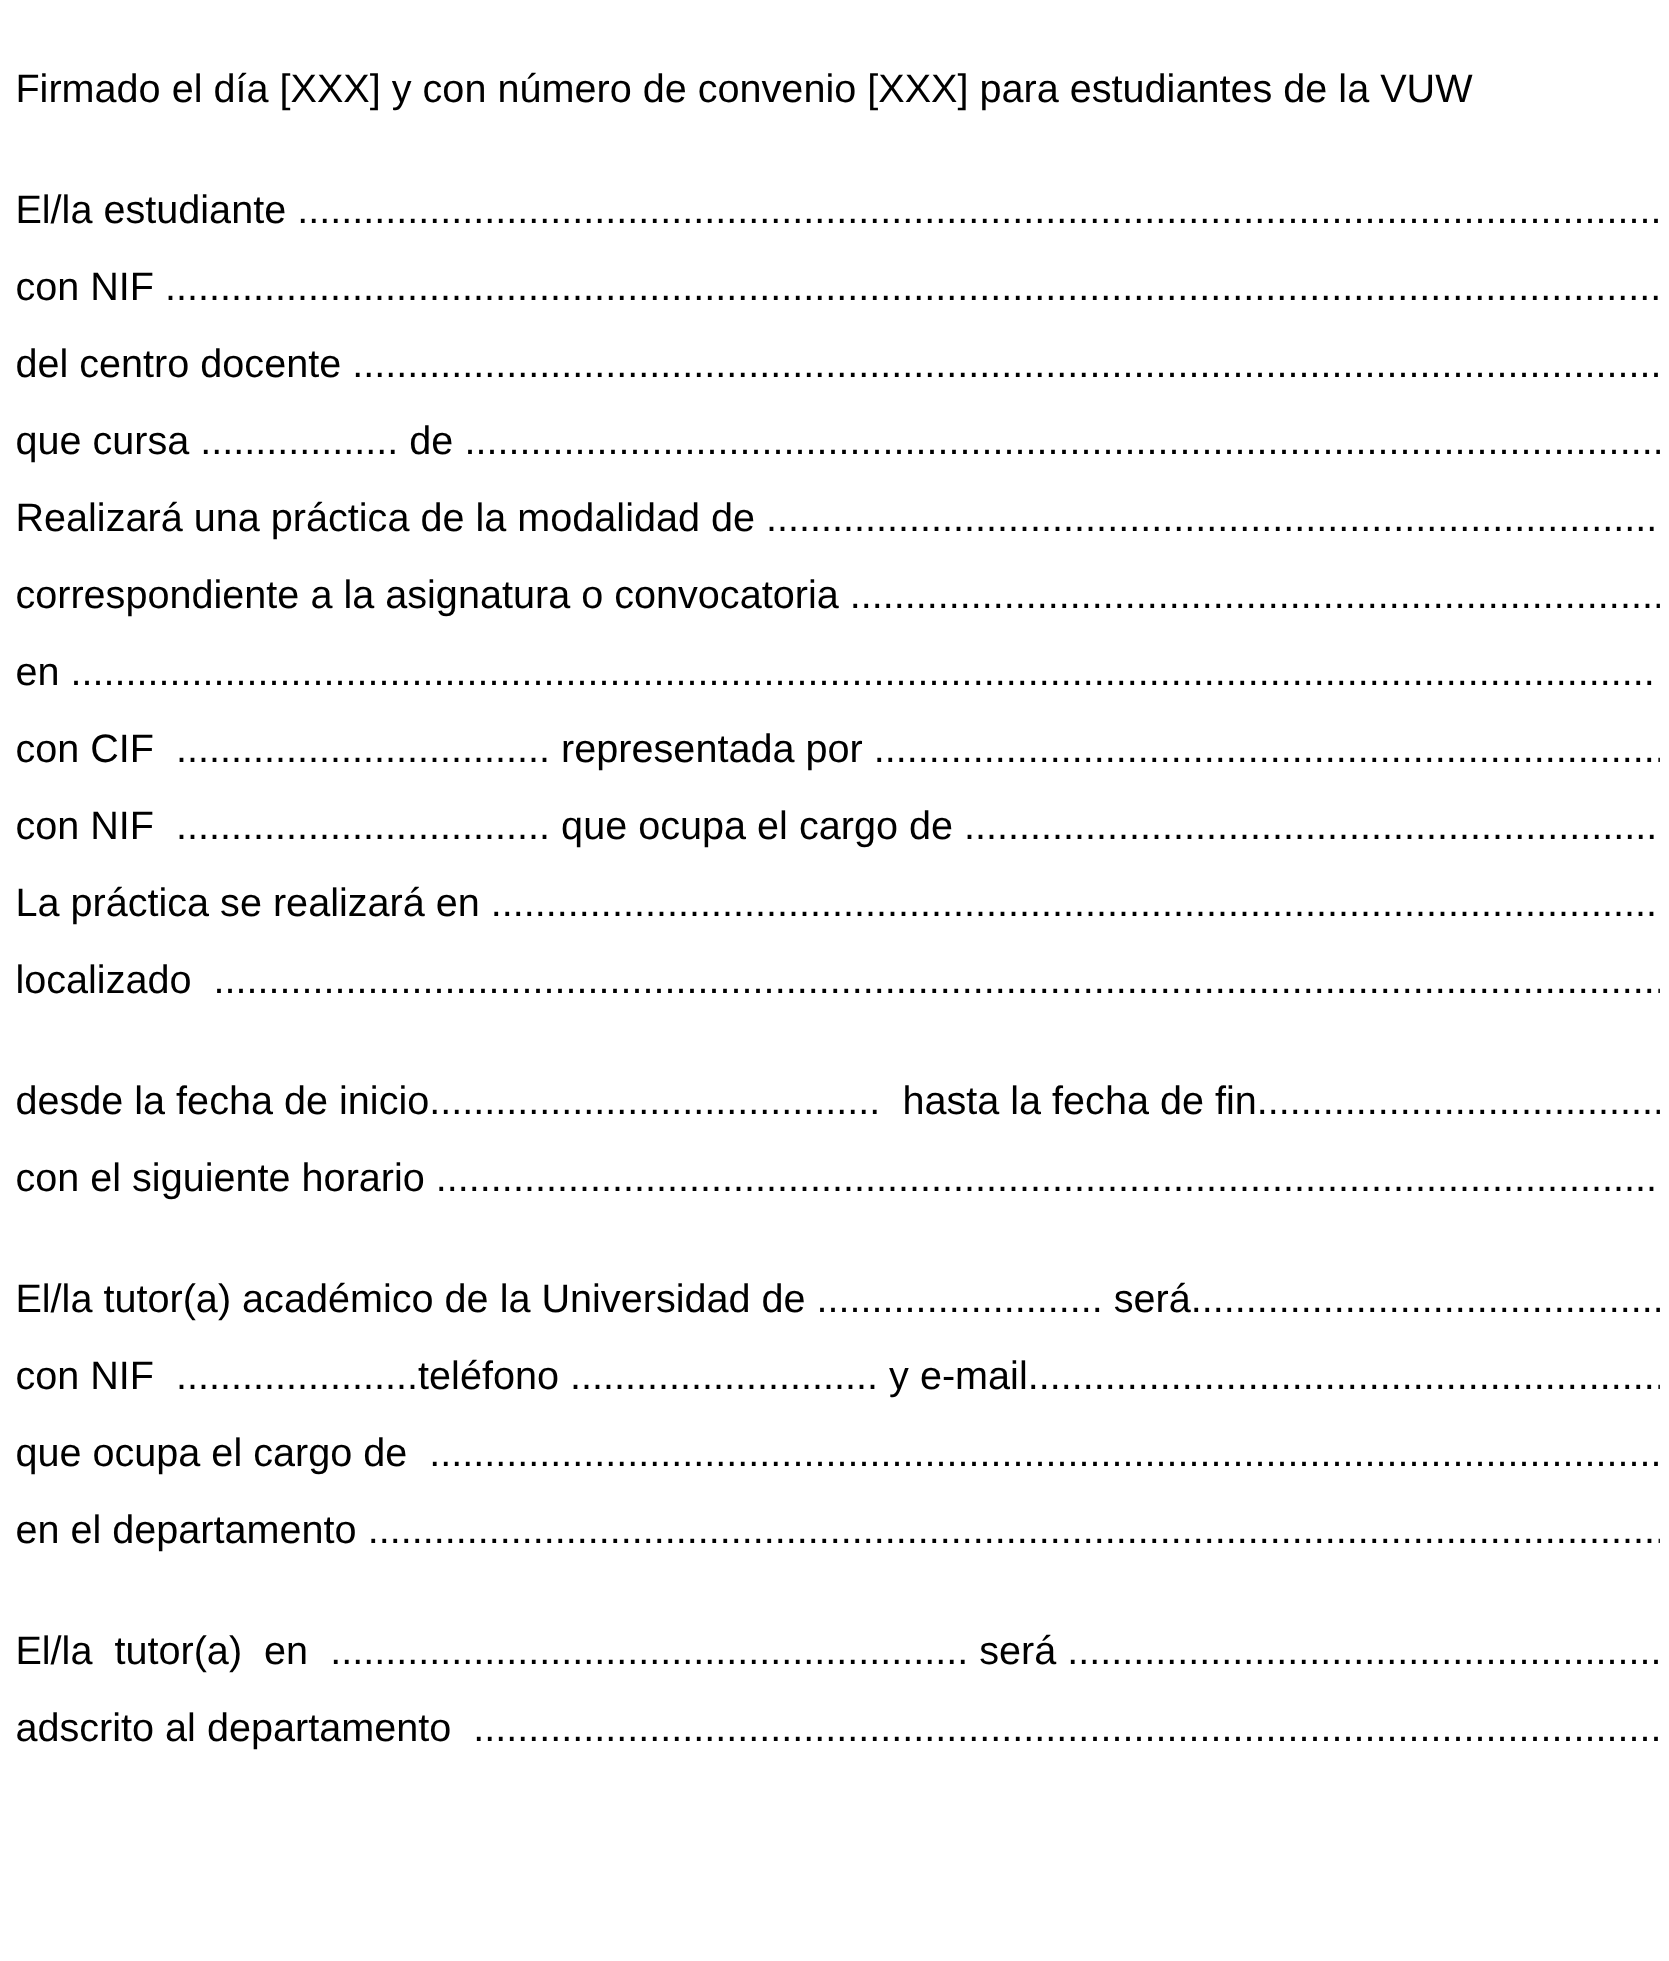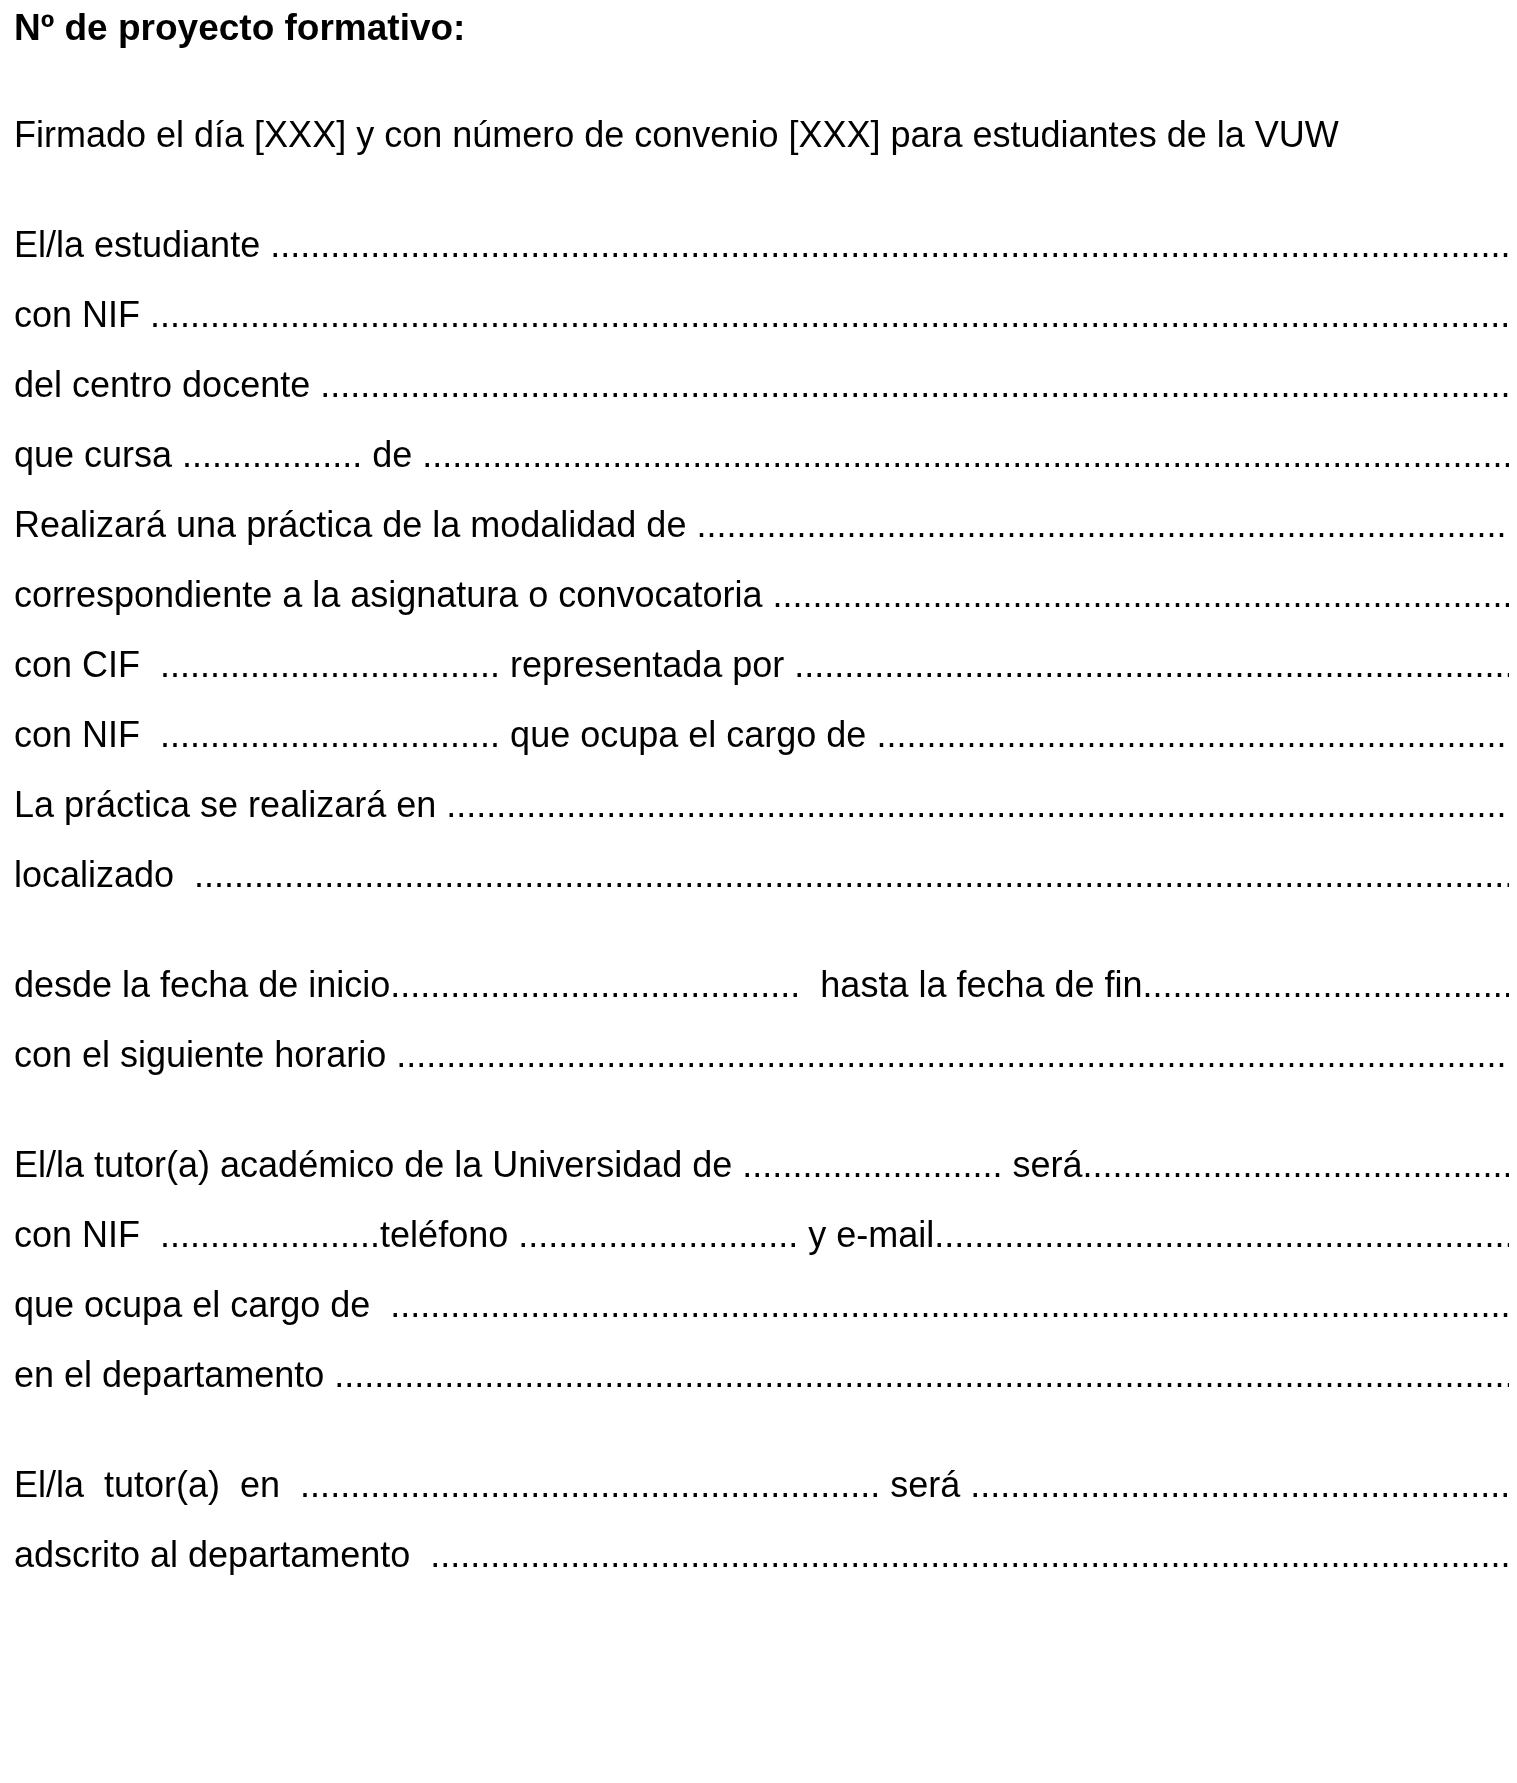--- a/index.html
+++ b/index.html
@@ -40,29 +40,29 @@
     overflow: hidden;
   }
   .gap {
     margin-top: 40px;
   }
 </style>
 </head>
 <body>
 
 <div class="page">
-  <h1 class="heading">Nº de proyecto formativo:</h1>
   <div id="form-lines">
       <p class="line gap">Firmado el día [XXX] y con número de convenio [XXX] para estudiantes de la VUW</p>
       <p class="line gap">El/la estudiante ..................................................................................................................................</p>
       <p class="line">con NIF ............................................................................................................................................</p>
       <p class="line">del centro docente .............................................................................................................................</p>
       <p class="line">que cursa .................. de ...................................................................................................................</p>
       <p class="line">Realizará una práctica de la modalidad de .....................................................................................</p>
       <p class="line">correspondiente a la asignatura o convocatoria ............................................................................</p>
+      <p class="line">en ................................................................................................................................................</p>
       <p class="line">con CIF  .................................. representada por ...........................................................................</p>
       <p class="line">con NIF  .................................. que ocupa el cargo de ....................................................................</p>
       <p class="line">La práctica se realizará en ..............................................................................................................</p>
       <p class="line">localizado  ......................................................................................................................................</p>
       <p class="line gap">desde la fecha de inicio.........................................  hasta la fecha de fin........................................</p>
       <p class="line">con el siguiente horario ...................................................................................................................</p>
       <p class="line gap">El/la tutor(a) académico de la Universidad de .......................... será..............................................</p>
       <p class="line">con NIF  ......................teléfono ............................ y e-mail............................................................</p>
       <p class="line">que ocupa el cargo de  ...................................................................................................................</p>
       <p class="line">en el departamento ........................................................................................................................</p>

